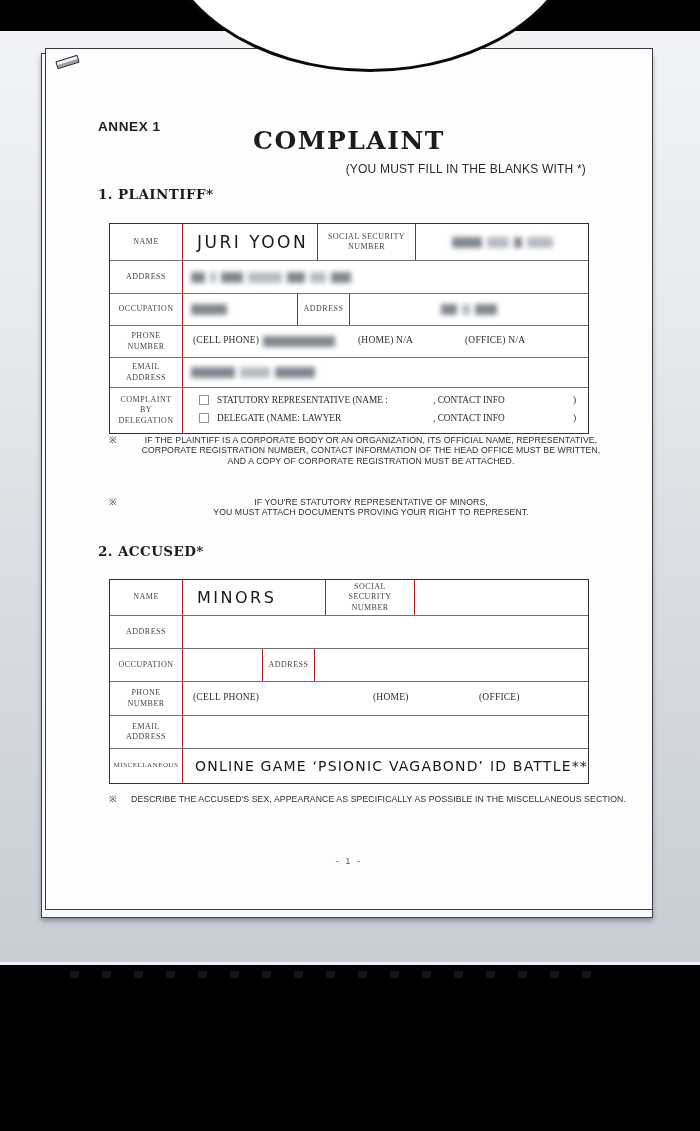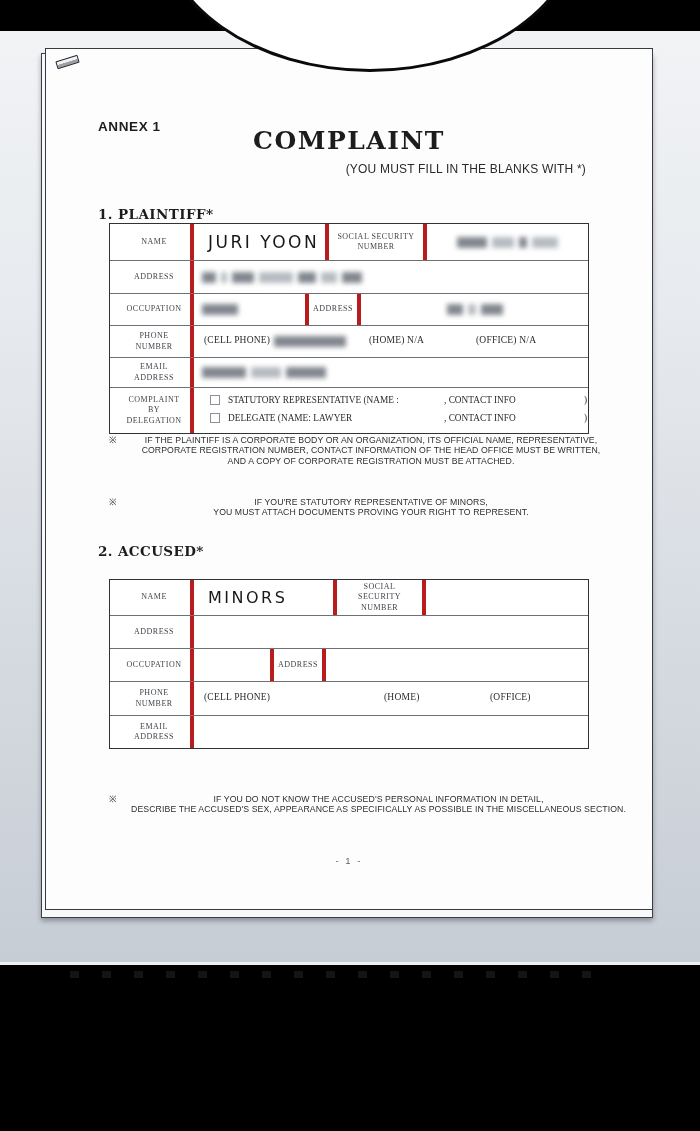--- a/index.html
+++ b/index.html
@@ -25,25 +25,25 @@
   .doc-title{position:absolute;left:0;top:77px;width:100%;text-align:center;
     font-family:"DejaVu Serif",serif;font-weight:bold;font-size:25px;letter-spacing:1.5px;color:#1c1c1c;}
   .fill-note{position:absolute;right:66px;top:113px;font-family:"Liberation Sans",sans-serif;
     font-size:12px;letter-spacing:.2px;color:#2a2a2a;}
   .sec-heading{position:absolute;left:52px;font-family:"DejaVu Serif",serif;font-weight:bold;
     font-size:13.5px;letter-spacing:.4px;color:#1c1c1c;}
   .tbl{position:absolute;left:63px;width:480px;border:1.8px solid #2e3338;background:#fff;}
   .trow{display:flex;width:100%;border-top:1px solid #6e7娱0;}
   .trow{border-top:1px solid #6e7076;}
   .trow:first-child{border-top:none;}
-  .tcell{position:relative;border-left:4px solid #b91c1c;}
+  .tcell{position:relative;border-left:1px solid #b91c1c;}
   .tcell:first-child{border-left:none;}
   .lbl{display:flex;align-items:center;justify-content:center;text-align:center;
     font-size:8px;letter-spacing:.5px;color:#41454b;line-height:1.3;padding:0 6px;}
-  .lbl-w{width:72px;flex:none;margin-left:8px;}
+  .lbl-w{width:72px;flex:none;}
   .val{font-size:9.5px;color:#2b2b2b;letter-spacing:.2px;}
   .hand{font-family:"DejaVu Sans",sans-serif;color:#17181a;}
   .name-hand{font-size:16px;letter-spacing:2.5px;display:flex;align-items:center;padding-left:14px;}
   .misc-hand{font-size:14px;letter-spacing:1.2px;display:flex;align-items:center;padding-left:12px;white-space:nowrap;}
   .blur-wrap{display:flex;align-items:center;gap:5px;}
   .blob{display:inline-block;height:11px;border-radius:1px;background:#9aa0a8;filter:blur(2.4px);}
   .blob.dark{background:#82878f;}
   .blob.lite{background:#b7bcc2;}
   .abs{position:absolute;}
   .note{position:absolute;font-family:"Liberation Sans",sans-serif;font-size:8.7px;
@@ -62,21 +62,21 @@
   <div class="panel-bg"></div>
   <div class="fade-squares"></div>
 
   <div class="sheet-back"></div>
 
   <div class="sheet">
     <div class="annex">ANNEX 1</div>
     <div class="doc-title">COMPLAINT</div>
     <div class="fill-note">(YOU MUST FILL IN THE BLANKS WITH *)</div>
 
-    <div class="sec-heading" style="top:137px;margin-top:20px;">1. PLAINTIFF*</div>
+    <div class="sec-heading" style="top:137px;">1. PLAINTIFF*</div>
 
     <div class="tbl" style="top:174px;">
       <div class="trow" style="height:36px;">
         <div class="tcell lbl lbl-w">NAME</div>
         <div class="tcell name-hand hand" style="width:135px;font-size:17px;">JURI YOON</div>
         <div class="tcell lbl" style="width:98px;">SOCIAL SECURITY NUMBER</div>
         <div class="tcell" style="flex:1;display:flex;align-items:center;justify-content:center;">
           <span class="blur-wrap">
               <span class="blob dark" style="width:30px;"></span>
               <span class="blob lite" style="width:22px;"></span>
@@ -193,26 +193,29 @@
         <div class="tcell" style="flex:1;">
           <span class="val abs" style="left:10px;top:10px;">(CELL PHONE)</span>
           <span class="val abs" style="left:190px;top:10px;">(HOME)</span>
           <span class="val abs" style="left:296px;top:10px;">(OFFICE)</span>
         </div>
       </div>
       <div class="trow" style="height:33px;">
         <div class="tcell lbl lbl-w">EMAIL ADDRESS</div>
         <div class="tcell" style="flex:1;"></div>
       </div>
+      <div class="trow" style="height:35px;">
+        <div class="tcell lbl lbl-w" style="font-size:7px;">MISCELLANEOUS</div>
+        <div class="tcell misc-hand hand" style="flex:1;">ONLINE GAME ‘PSIONIC VAGABOND’ ID BATTLE**</div>
+      </div>
     </div>
 
     <div class="note" style="left:63px;top:745px;width:520px;">
       <span class="mark">※</span>
       <div class="lines">
-        <div>IF YOU DO NOT KNOW THE ACCUSED'S PERSONAL INFORMATION IN DETAIL,</div>
         <div>DESCRIBE THE ACCUSED'S SEX, APPEARANCE AS SPECIFICALLY AS POSSIBLE IN THE MISCELLANEOUS SECTION.</div>
       </div>
     </div>
 
     <div class="pagenum">-  1  -</div>
   </div>
 
   <div class="staple"></div>
   <div class="bubble"></div>
 </div>

